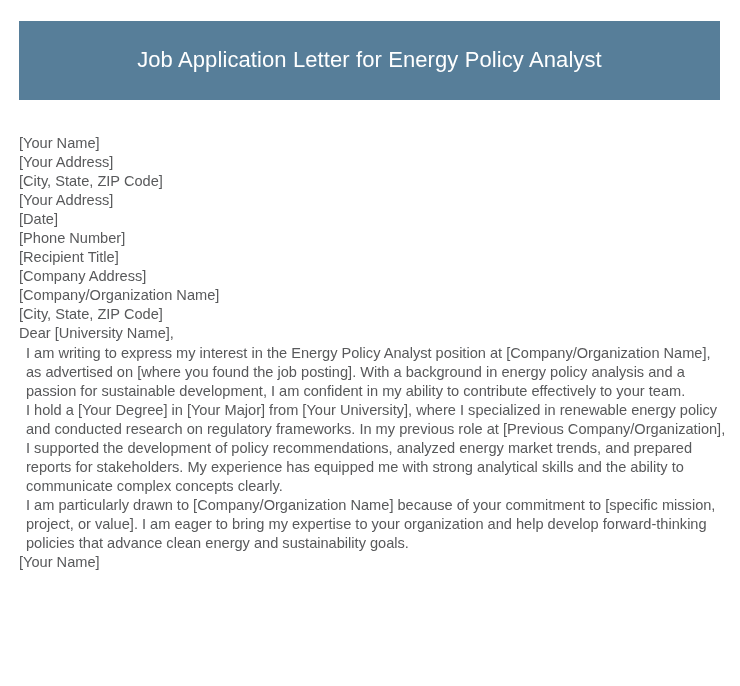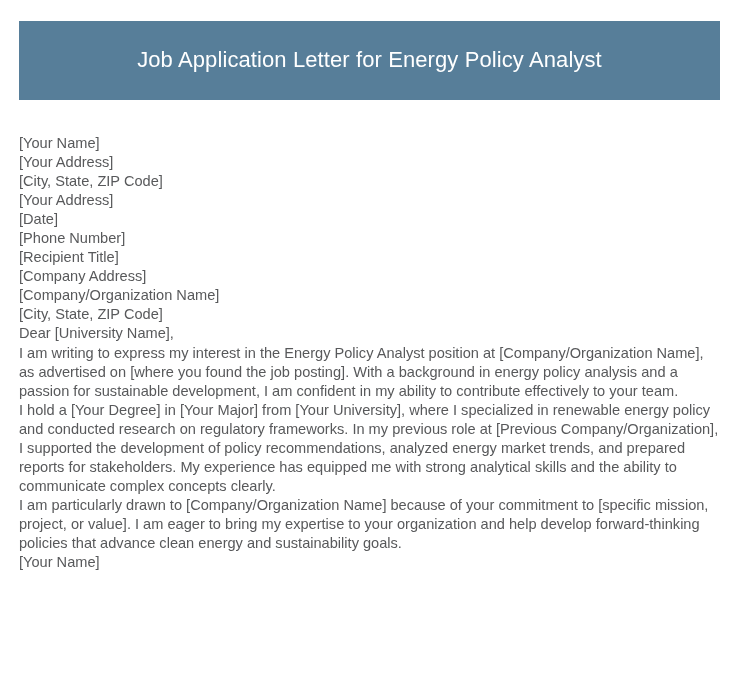--- a/index.html
+++ b/index.html
@@ -57,20 +57,21 @@
     padding: 0;
     text-align: left;
     font-family: Liberation Sans, sans-serif;
     white-space: normal;
   }
   .letter-line {
     white-space: pre;
   }
   .letter-para {
     width: 704px;
+    margin-left: 7px;
   }
 </style>
 </head>
 <body>
 
 <div class="page">
 
   <div class="doc-header">
     <div class="doc-header-title">Job Application Letter for Energy Policy Analyst</div>
   </div>

